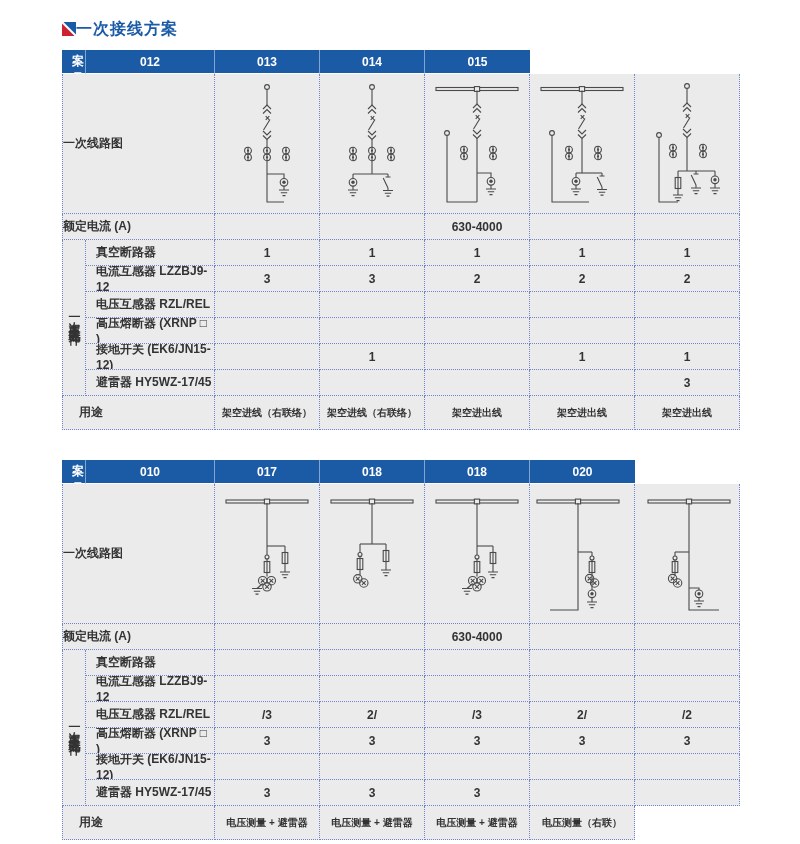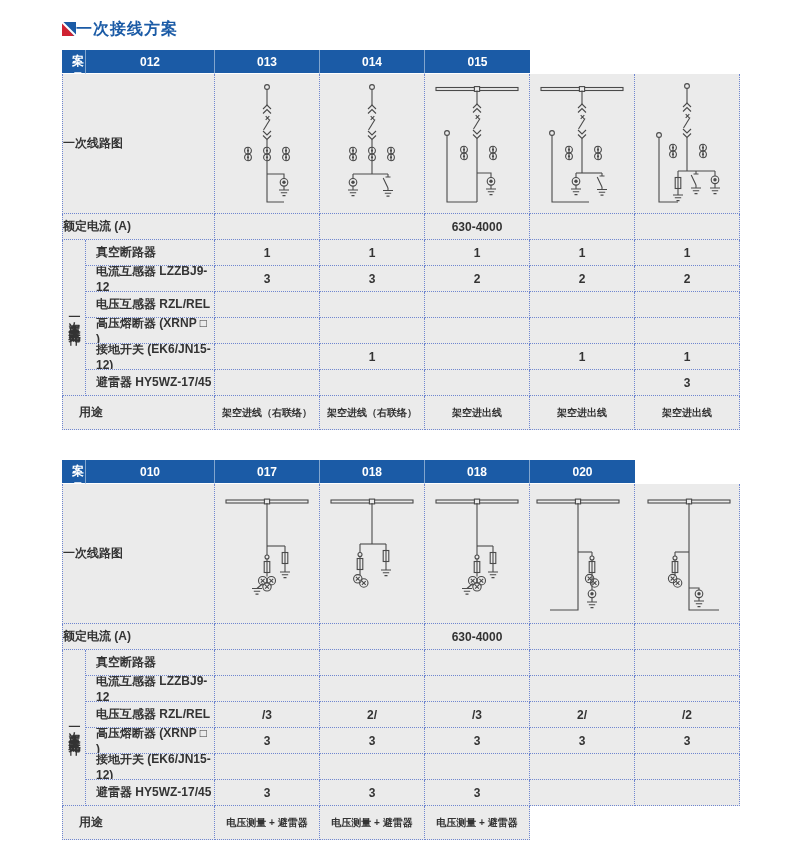--- a/index.html
+++ b/index.html
@@ -405,14 +405,15 @@
       <div class="cell lab comp-label" style="grid-column: 2;">避雷器 HY5WZ-17/45</div>
       <div class="cell val">3</div>
       <div class="cell val">3</div>
       <div class="cell val">3</div>
       <div class="cell val"></div>
       <div class="cell val"></div>
       <div class="cell lab usage-label edge-l" style="grid-column: 1 / span 2;">用途</div>
       <div class="cell val usage-cell">电压测量 + 避雷器</div>
       <div class="cell val usage-cell">电压测量 + 避雷器</div>
       <div class="cell val usage-cell">电压测量 + 避雷器</div>
+      <div class="cell val usage-cell">电压测量（右联）</div>
     </div>
 </div>
 
 </body></html>

